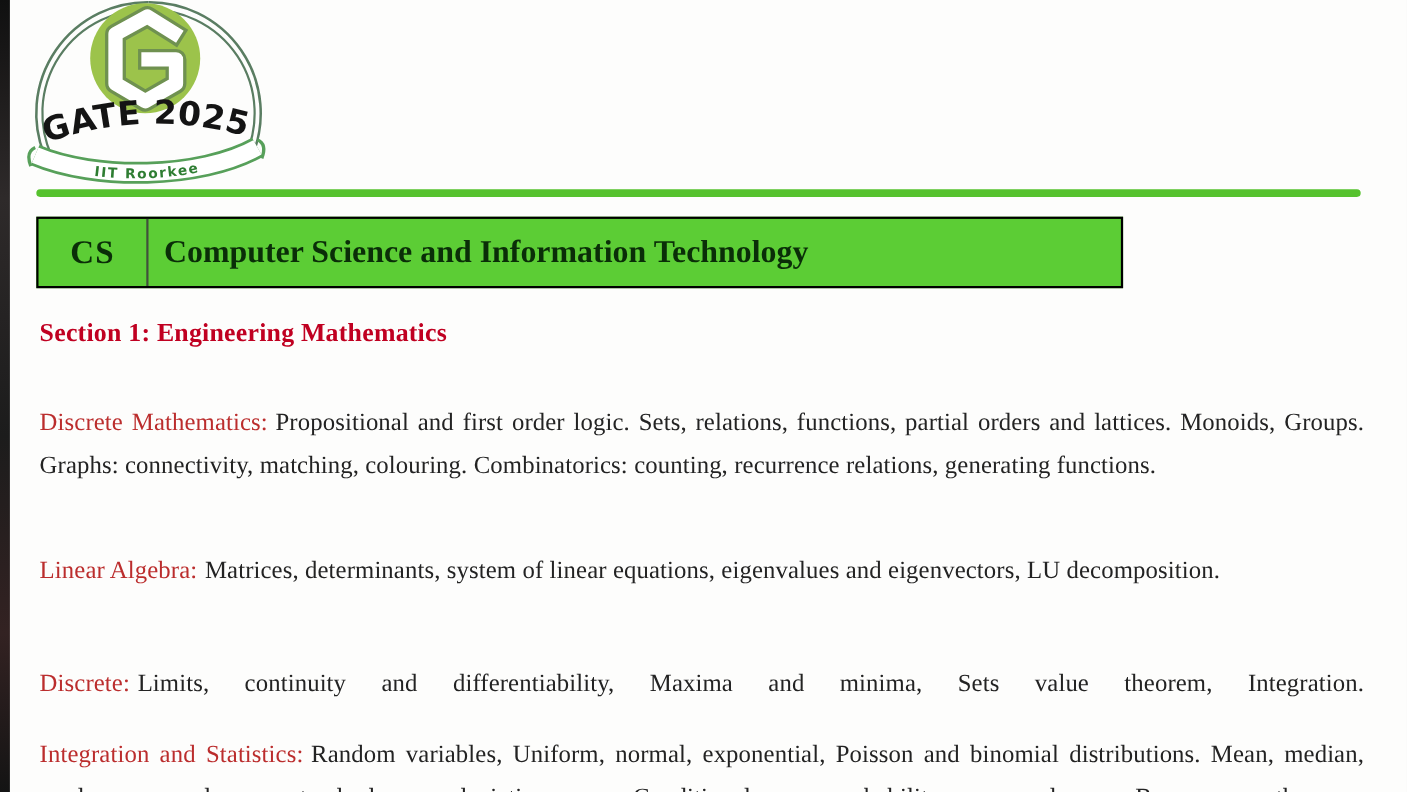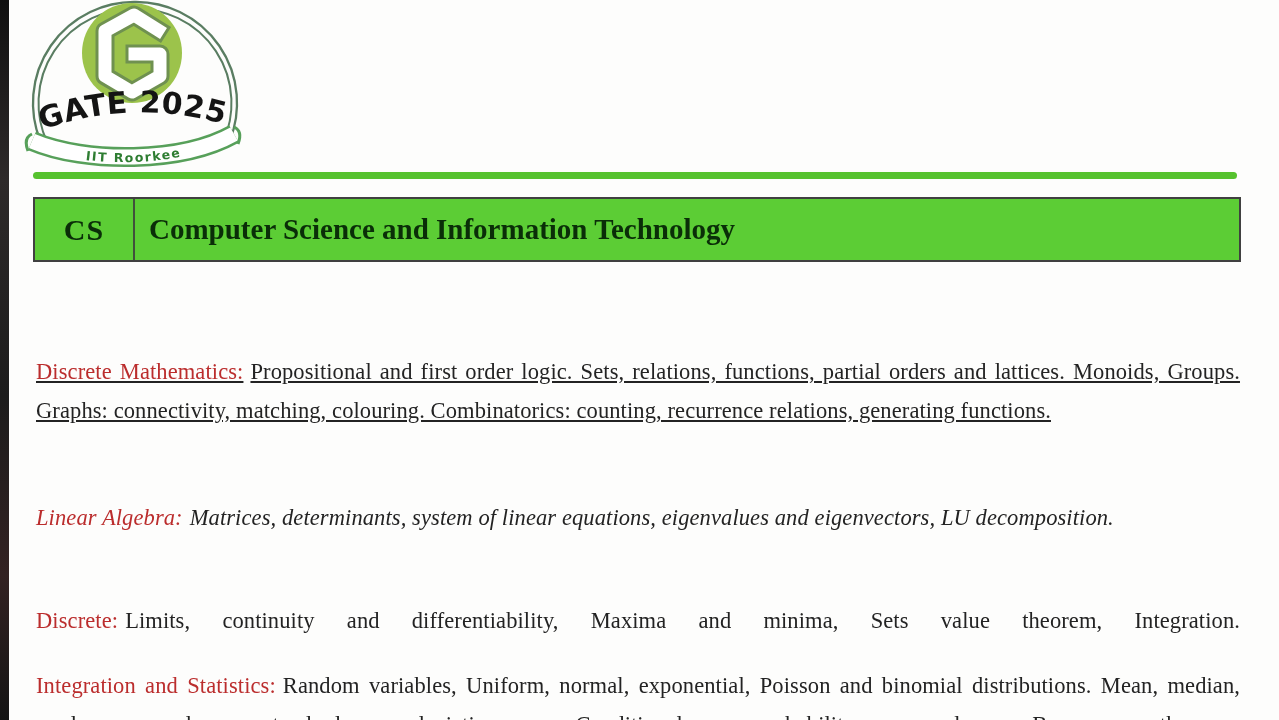--- a/index.html
+++ b/index.html
@@ -15,22 +15,22 @@
   .scan-edge {
     position: absolute; left: 0; top: 0; width: 9px; height: 720px;
     background: linear-gradient(#101010, #2e2a2a 25%, #1c1c1c 55%, #332222 80%, #141414);
   }
   .logo-wrap { position: absolute; left: 22px; top: 0; width: 230px; height: 168px; }
   .divider-bar {
     position: absolute; left: 33px; top: 172px; width: 1204px; height: 7px;
     background: #56c22e; border-radius: 4px;
   }
   .subject-table {
-    position: absolute; left: 33px; top: 197px; width: 1208px; height: 65px;
-    background: #5ccd35; border: 2px solid #404040; display: flex;
+    position: absolute; left: 33px; top: 197px; width: 988px; height: 65px;
+    background: #5ccd35; border: 2px solid #000000; display: flex;
   }
   .code-cell {
     width: 100px; border-right: 2px solid #41503c;
     display: flex; align-items: center; justify-content: center;
     font-weight: bold; font-size: 30px; color: #0a2e08; letter-spacing: 1px;
   }
   .title-cell {
     flex: 1; display: flex; align-items: center; padding-left: 14px;
     font-weight: bold; font-size: 29px; color: #0a2e08;
   }
@@ -38,22 +38,22 @@
     position: absolute; left: 36px; top: 290px;
     font-size: 23.5px; font-weight: bold; color: #c00021; letter-spacing: 0.2px;
   }
   p.syllabus {
     position: absolute; left: 36px; width: 1204px; margin: 0;
     font-size: 22.5px; line-height: 39px; text-align: justify;
     color: #232323; letter-spacing: 0.1px;
   }
   p.force-last { text-align-last: justify; }
   .topic-lead { color: #bb2d2d; padding-right: 7px; }
-  #para-0 { top: 352px; text-decoration: underline; }
-  #para-1 { top: 498px; font-style: italic; }
+  #para-0 { top: 364px; }
+  #para-1 { top: 498px; }
   #para-2 { top: 601px; }
   #para-3 { top: 666px; }
 </style>
 </head>
 <body>
 
 <div class="page">
 
   <div class="scan-edge"></div>
 
@@ -96,20 +96,21 @@
 
   <div class="subject-table">
     <div class="code-cell">
       <span>CS</span>
     </div>
     <div class="title-cell">
       <span>Computer Science and Information Technology</span>
     </div>
   </div>
 
+  <div class="section-heading">Section 1: Engineering Mathematics</div>
 
   <p class="syllabus" id="para-0"><span class="topic-lead">Discrete Mathematics:</span><span>Propositional and first order logic. Sets, relations, functions, partial orders and lattices. Monoids, Groups. Graphs: connectivity, matching, colouring. Combinatorics: counting, recurrence relations, generating functions.</span></p>
 
   <p class="syllabus" id="para-1"><span class="topic-lead">Linear Algebra:</span><span>Matrices, determinants, system of linear equations, eigenvalues and eigenvectors, LU decomposition.</span></p>
 
   <p class="syllabus force-last" id="para-2"><span class="topic-lead">Discrete:</span><span>Limits, continuity and differentiability, Maxima and minima, Sets value theorem, Integration.</span></p>
 
   <p class="syllabus force-last" id="para-3"><span class="topic-lead">Integration and Statistics:</span><span>Random variables, Uniform, normal, exponential, Poisson and binomial distributions. Mean, median, mode and standard deviation. Conditional probability and Bayes theorem.</span></p>
 
 </div>

